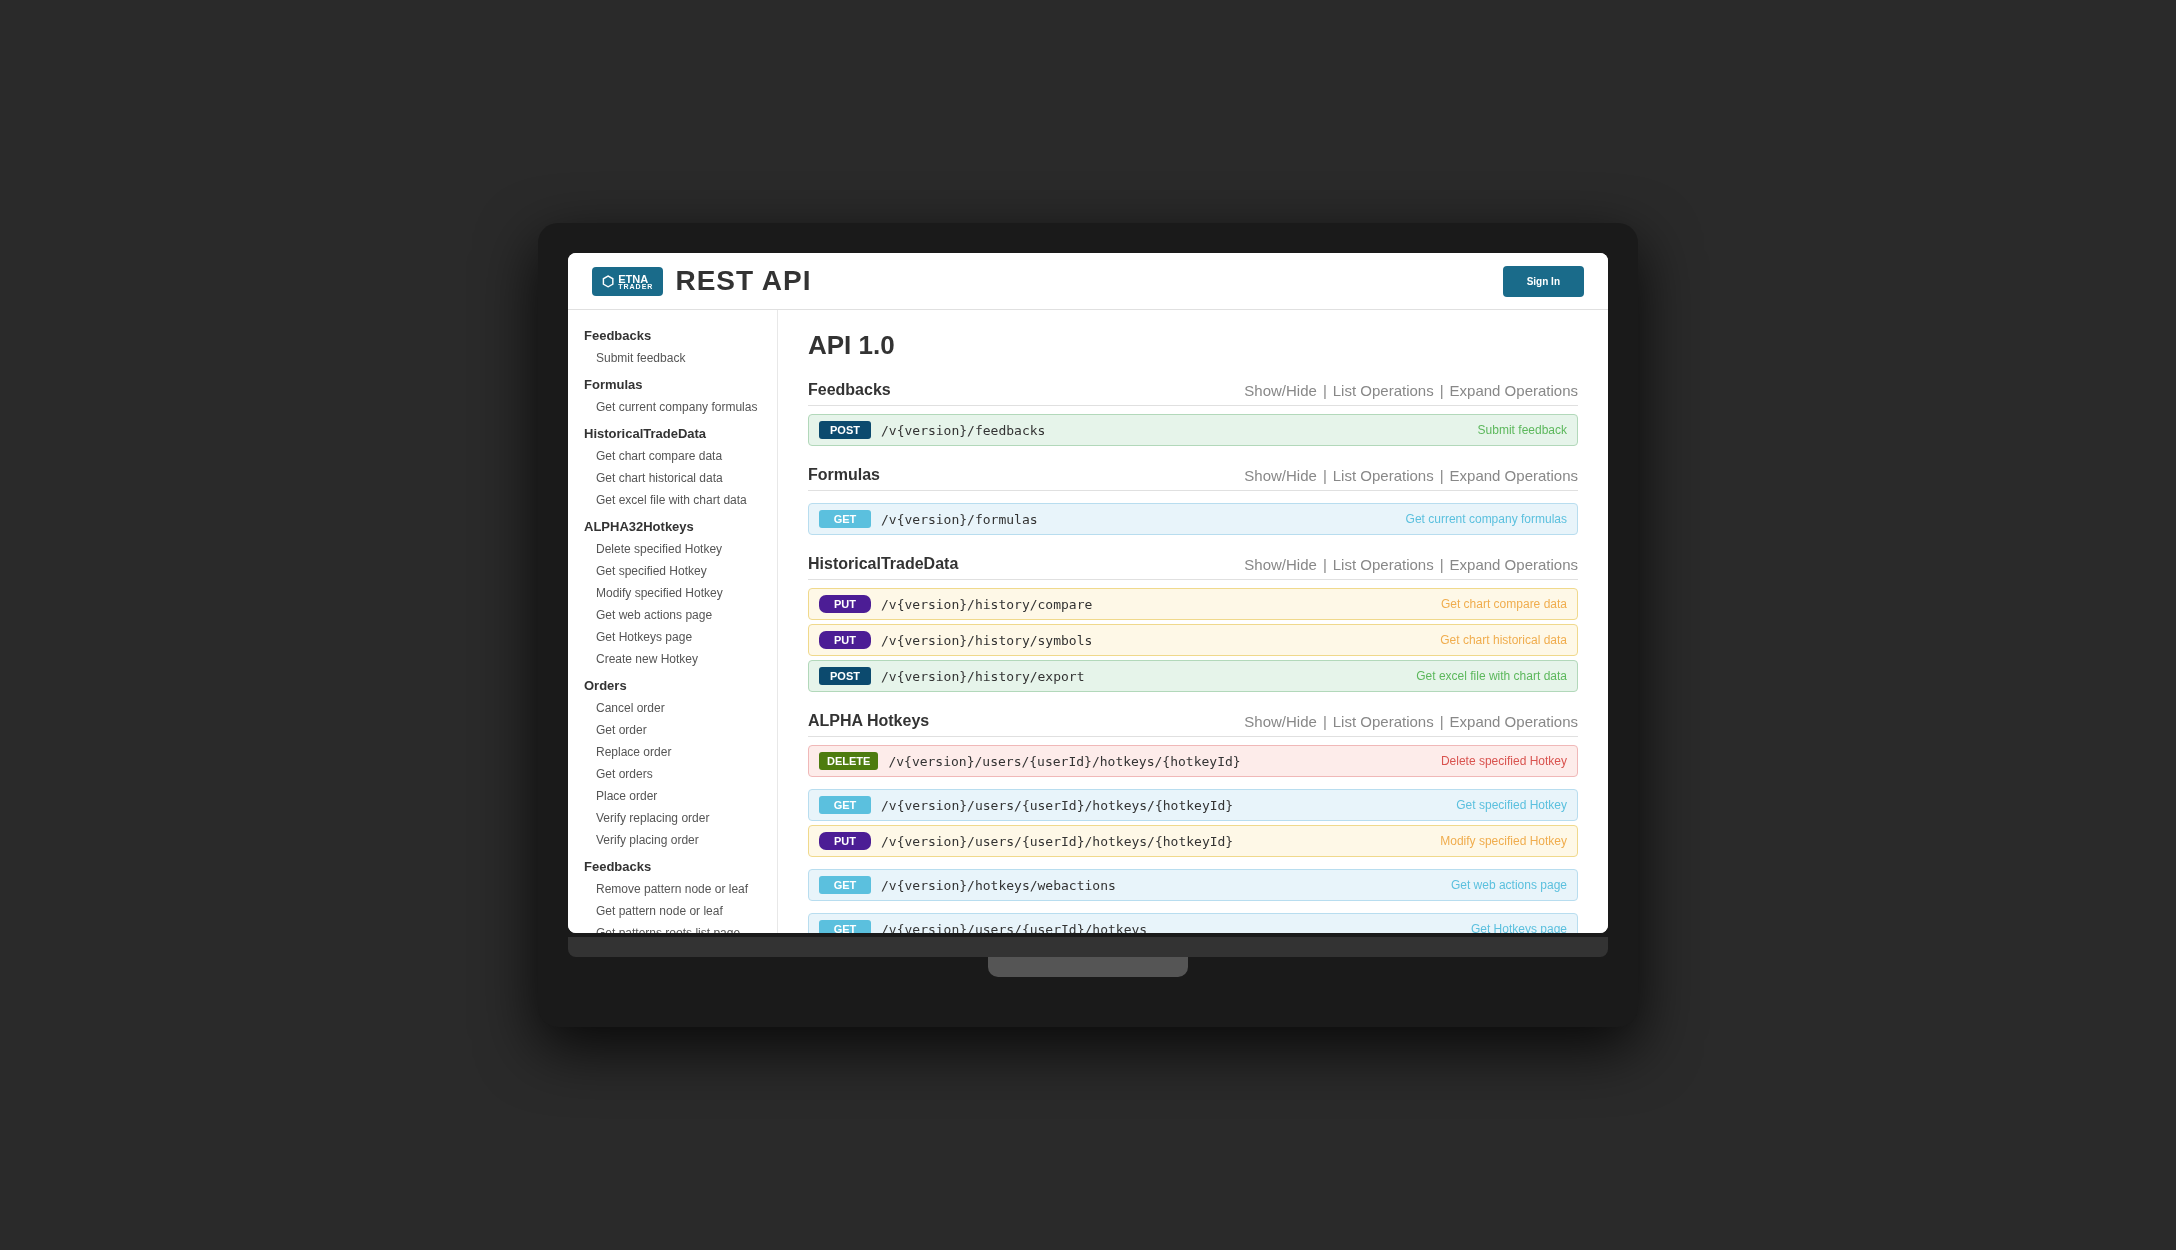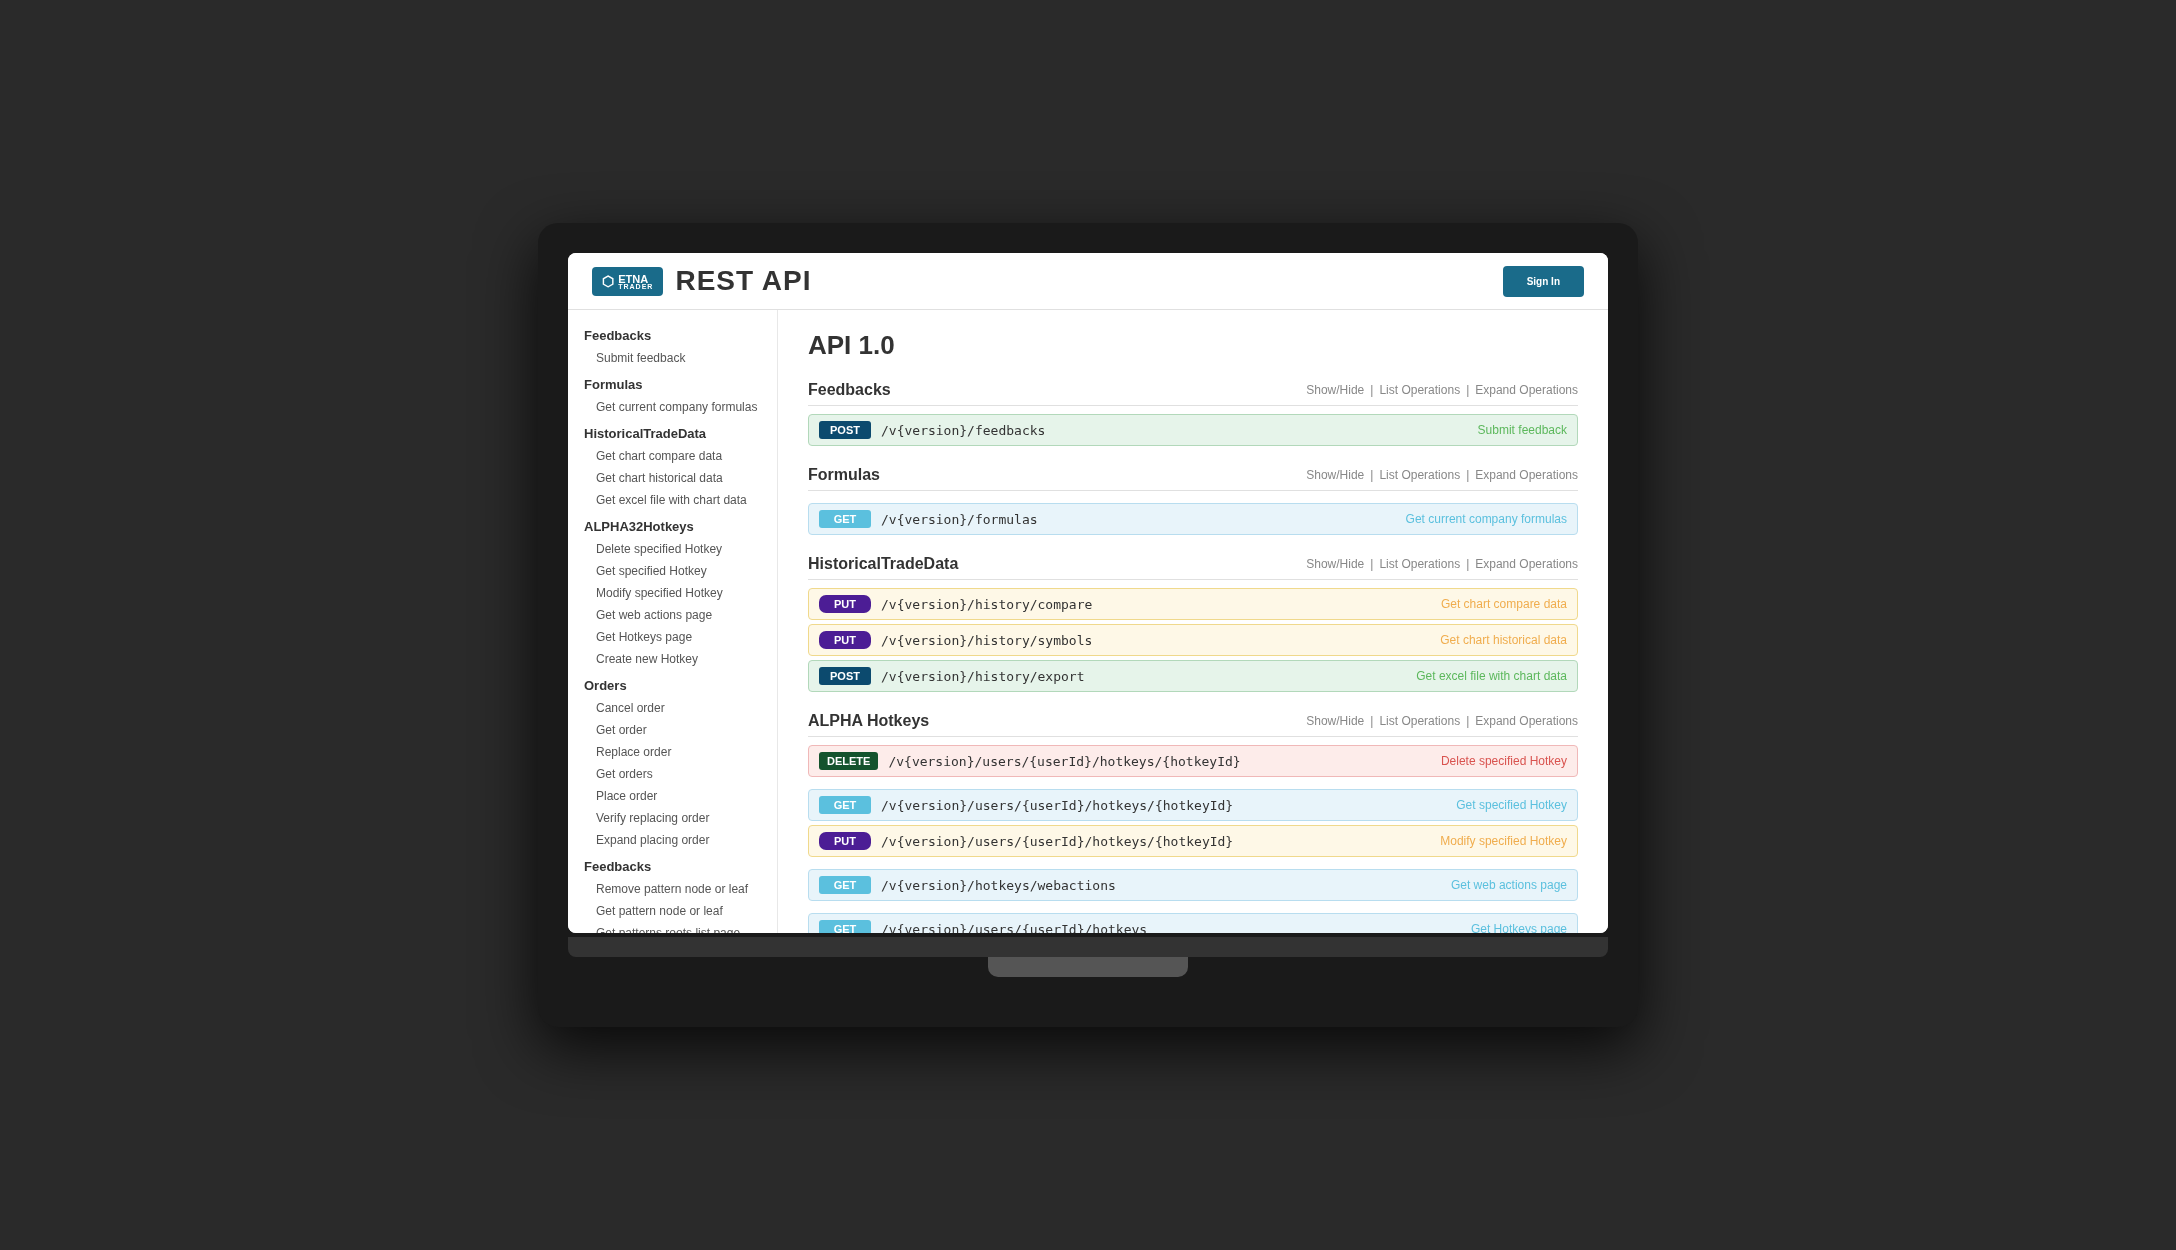--- a/index.html
+++ b/index.html
@@ -132,21 +132,21 @@
       border-bottom: 1px solid #e0e0e0;
       padding-bottom: 6px;
       margin-bottom: 8px;
     }
     .api-section-title {
       font-size: 16px;
       font-weight: bold;
       color: #333;
     }
     .api-section-links {
-      font-size: 12px;
+      font-size: 15px;
       color: #888;
     }
     .api-section-links span { cursor: pointer; }
     .api-section-links .sep { margin: 0 6px; }
     
     .api-row {
       display: flex;
       align-items: center;
       margin-bottom: 4px;
       border-radius: 4px;
@@ -164,21 +164,21 @@
       font-weight: bold;
       color: white;
       min-width: 52px;
       text-align: center;
       margin-right: 10px;
       flex-shrink: 0;
     }
     .method-badge.get { background: #5bc0de; }
     .method-badge.post { background: #0c4a6e; }
     .method-badge.put { background: #4c1d95; border-radius: 7px; }
-    .method-badge.delete { background: #14532d; }
+    .method-badge.delete { background: #4d7c0f; }
     .api-path {
       flex: 1;
       font-family: monospace;
       font-size: 13px;
       color: #333;
     }
     .api-desc {
       font-size: 12px;
       text-align: right;
       min-width: 180px;
@@ -239,21 +239,21 @@
           <div class="sidebar-item">Get web actions page</div>
           <div class="sidebar-item">Get Hotkeys page</div>
           <div class="sidebar-item">Create new Hotkey</div>
           <div class="sidebar-section-title">Orders</div>
           <div class="sidebar-item">Cancel order</div>
           <div class="sidebar-item">Get order</div>
           <div class="sidebar-item">Replace order</div>
           <div class="sidebar-item">Get orders</div>
           <div class="sidebar-item">Place order</div>
           <div class="sidebar-item">Verify replacing order</div>
-          <div class="sidebar-item">Expand placing order</div>
+          <div class="sidebar-item">Verify placing order</div>
           <div class="sidebar-section-title">Feedbacks</div>
           <div class="sidebar-item">Remove pattern node or leaf</div>
           <div class="sidebar-item">Get pattern node or leaf</div>
           <div class="sidebar-item">Get patterns roots list page</div>
         </div>
 
       <div class="content">
         <div class="page-title">API 1.0</div>
         <div id="api-sections-container">
             <div class="api-section">

